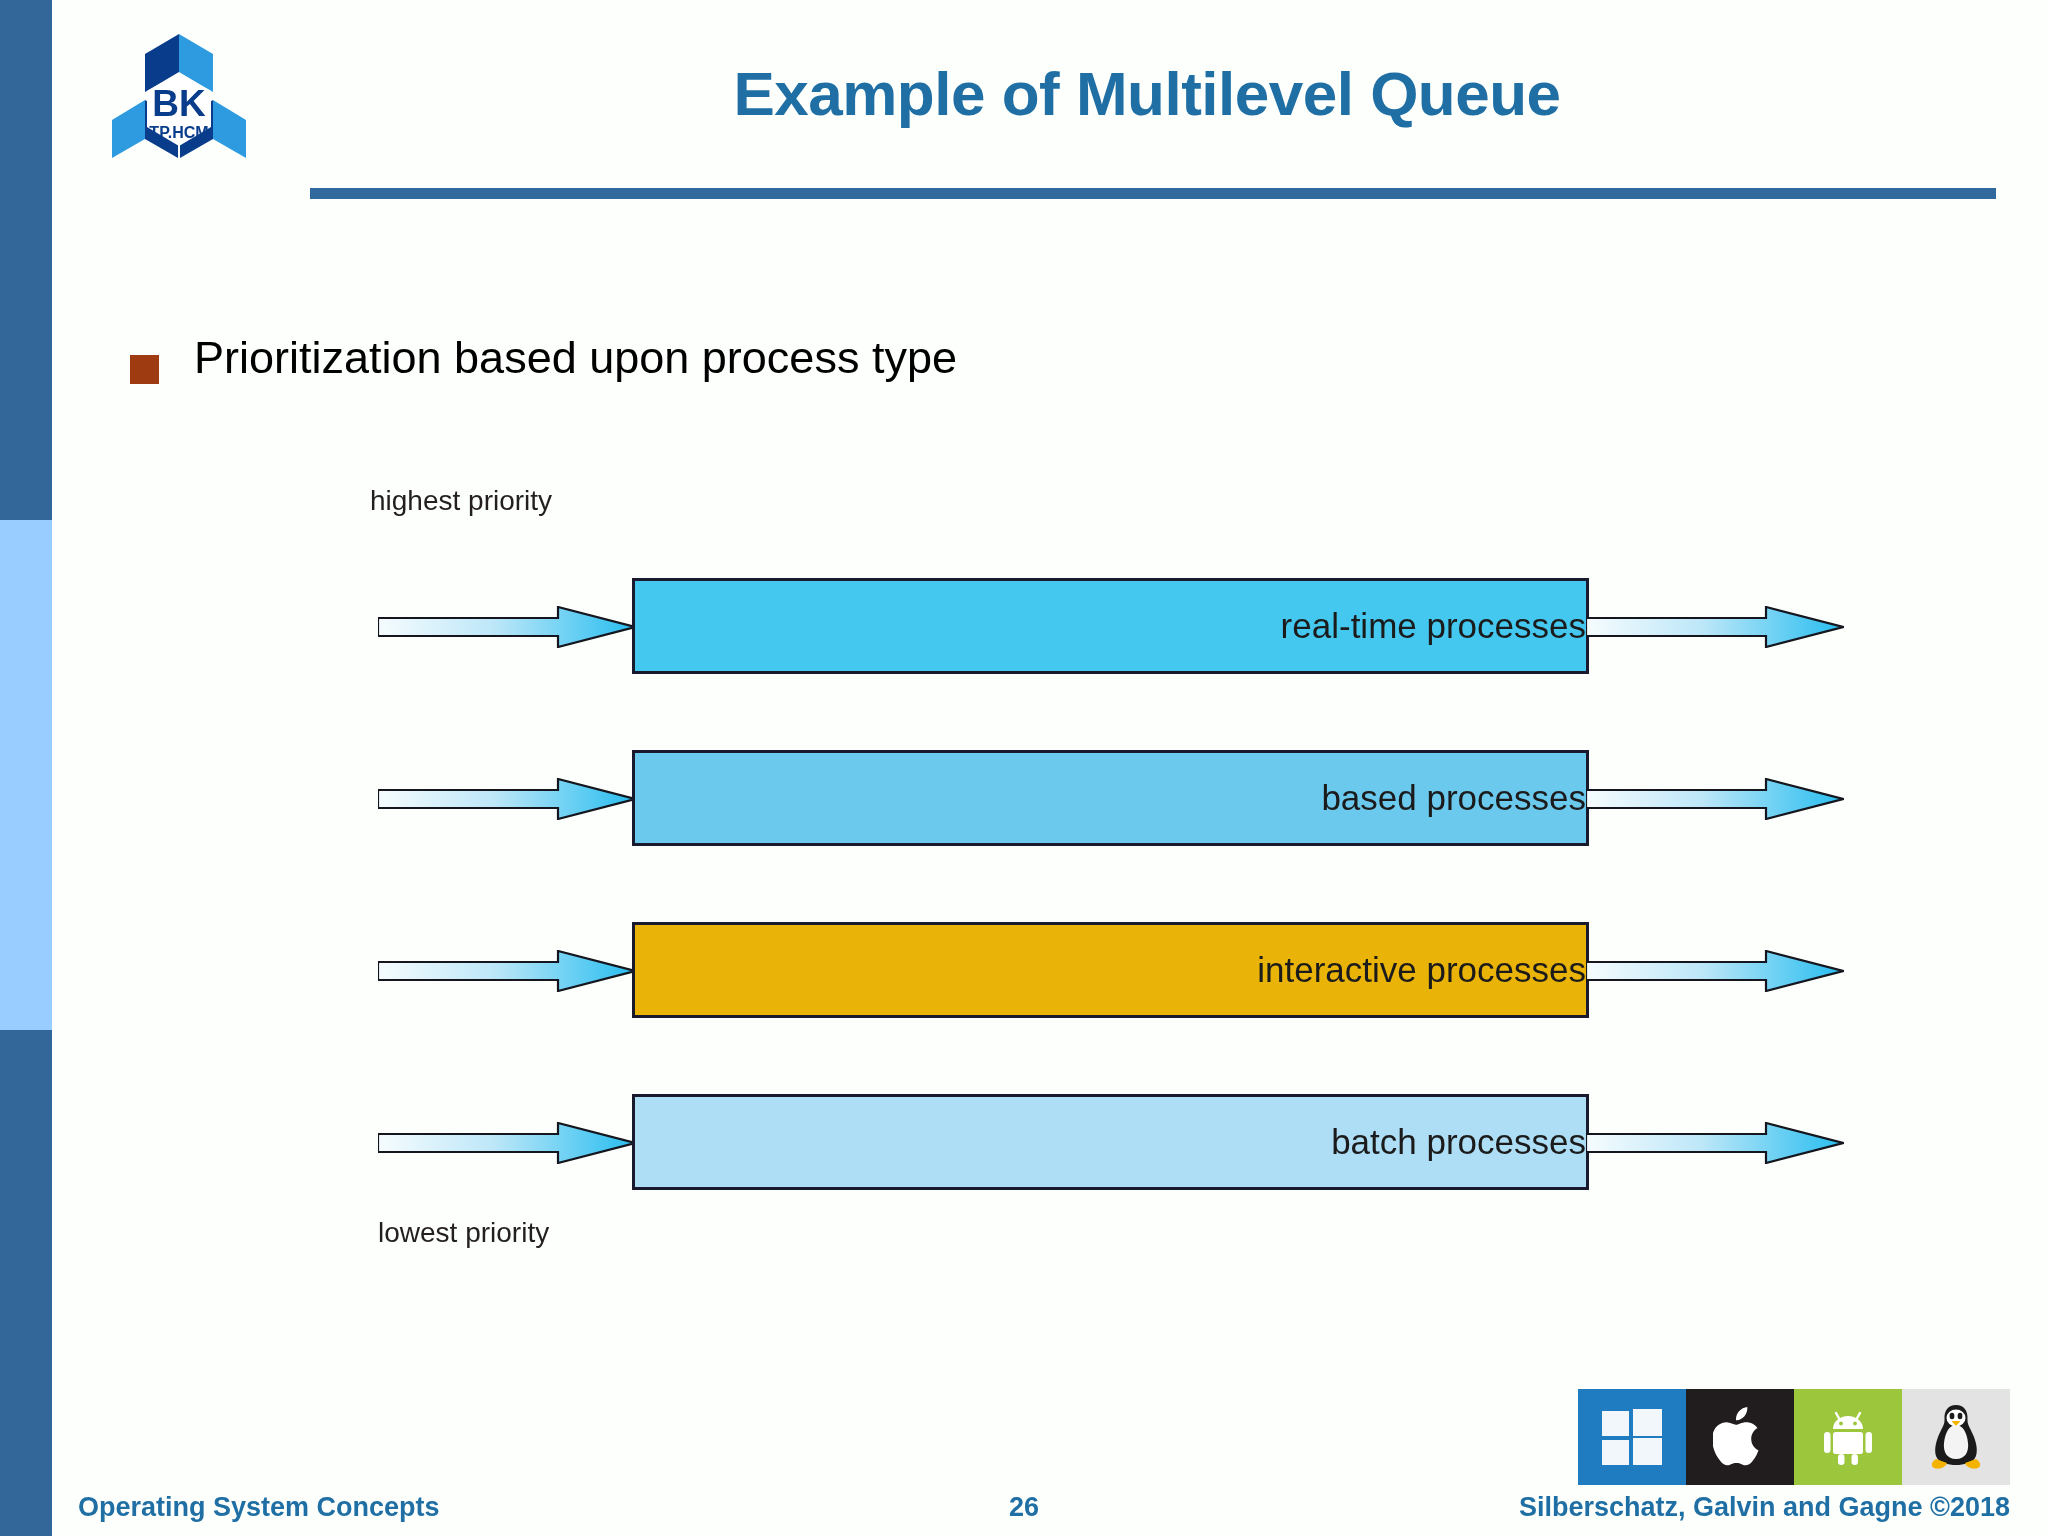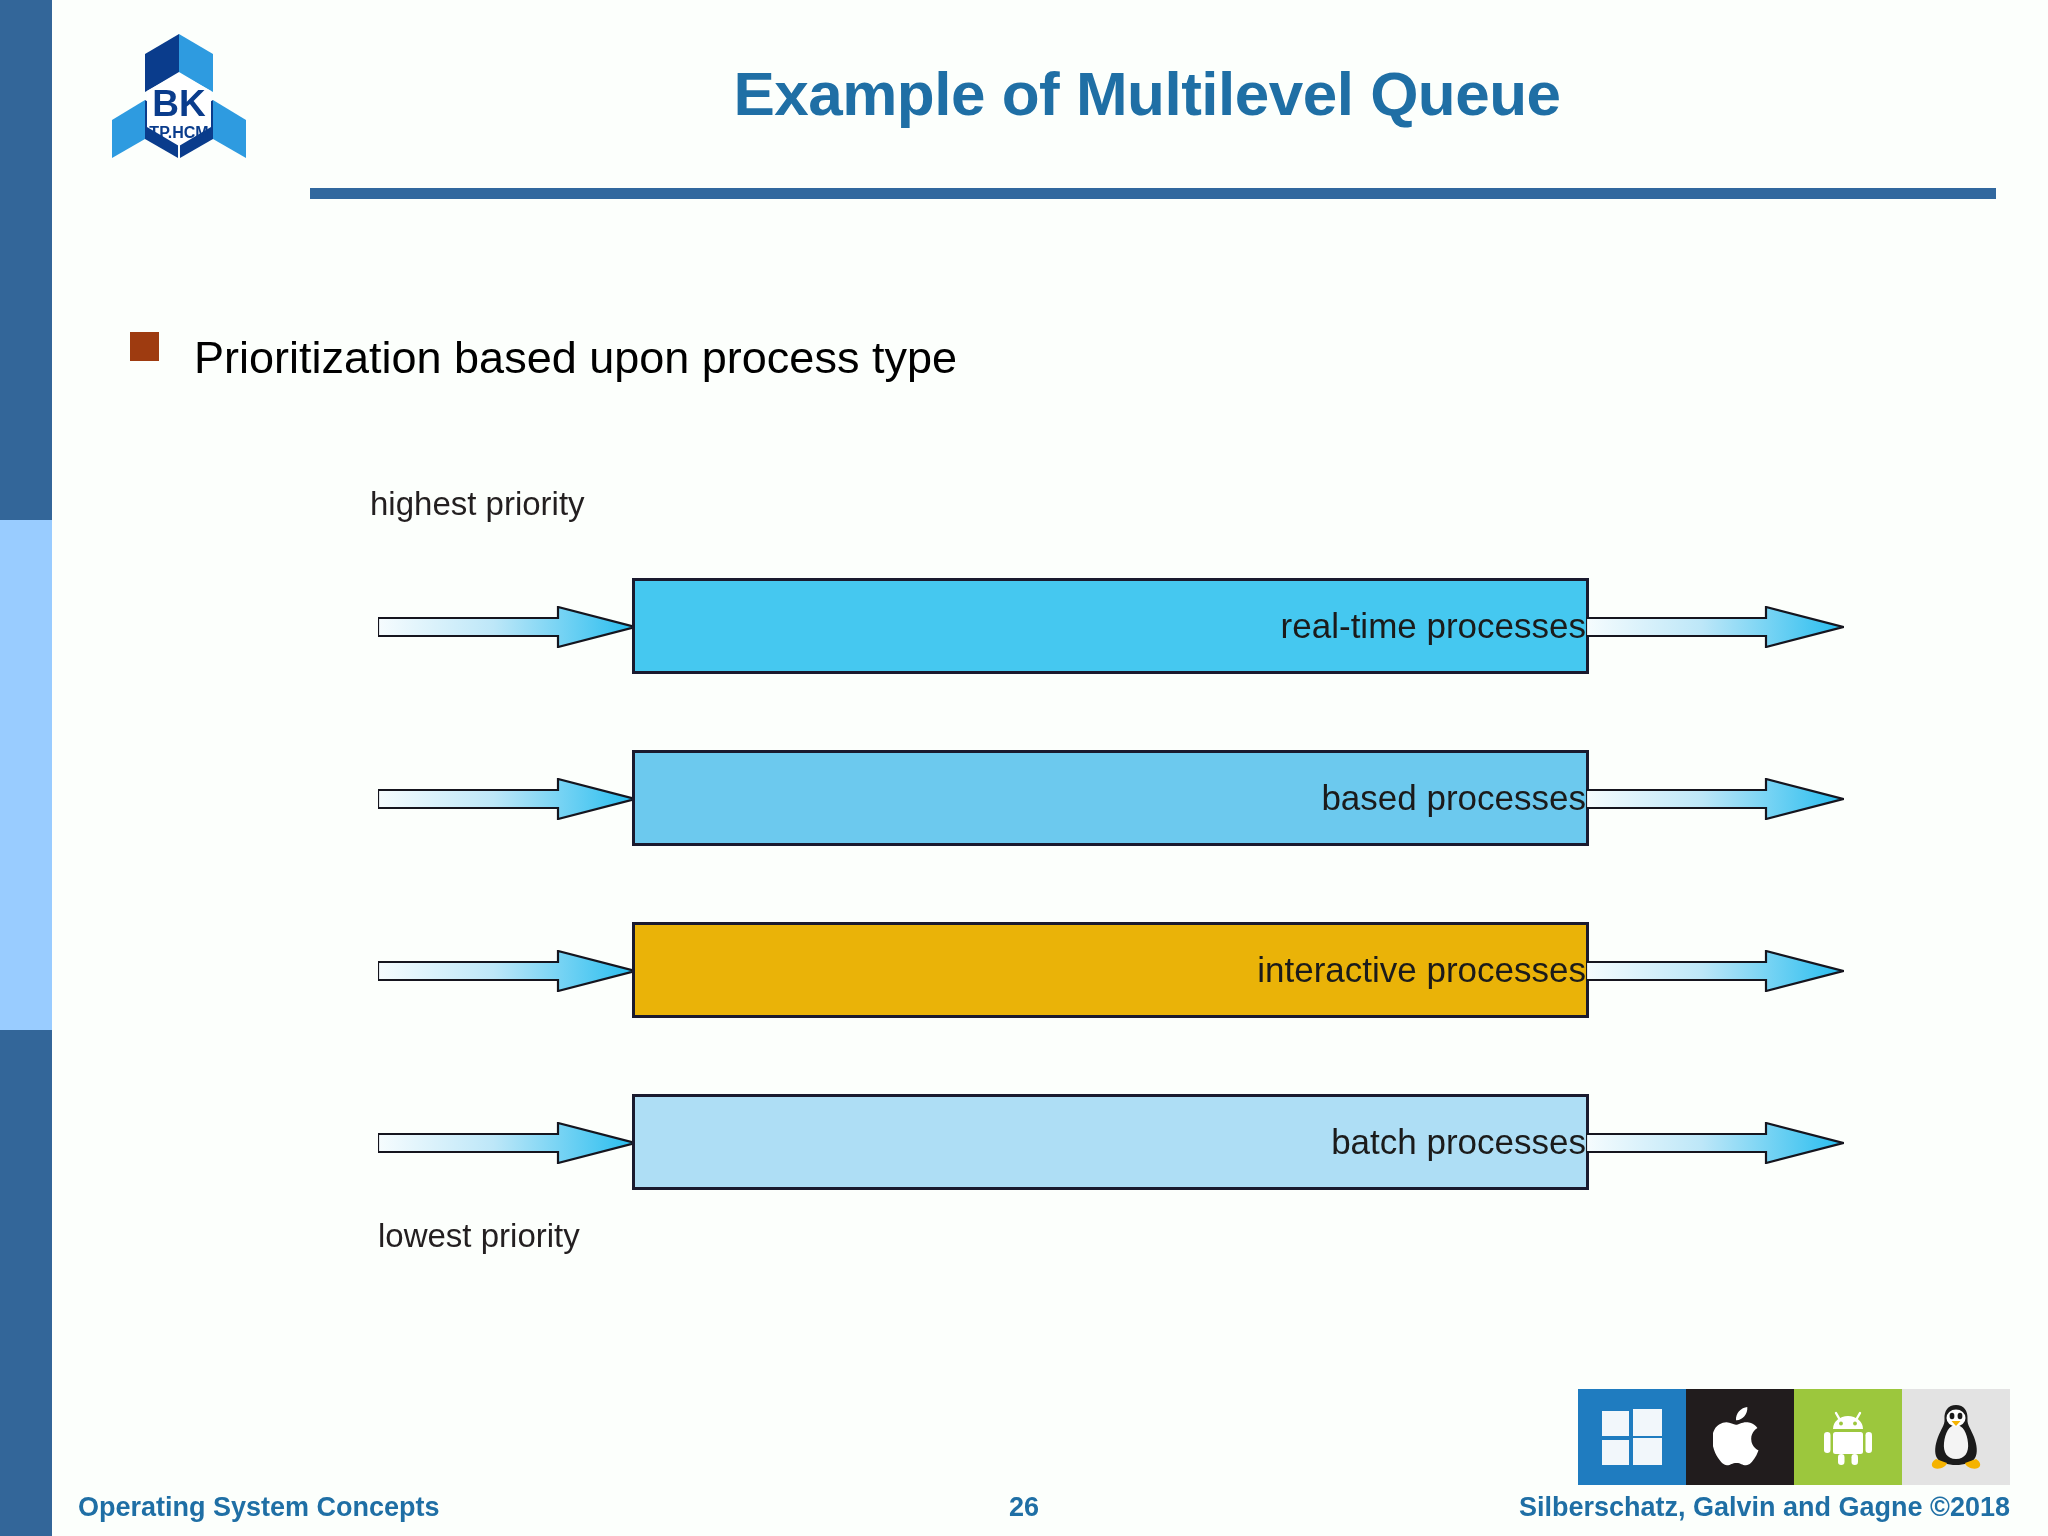--- a/index.html
+++ b/index.html
@@ -57,21 +57,21 @@
     left: 258px; top: 188px;
     width: 1686px; height: 11px;
     background: #31689E;
   }
 
   
   .bullet-row {
     position: absolute;
     left: 130px; top: 332px;
     display: flex;
-    align-items: flex-start;
+    align-items: flex-end;
   }
   .bullet-marker {
     width: 29px; height: 29px;
     background: #9E3B10;
     margin-right: 35px;
     flex: 0 0 auto;
   }
   .bullet-text {
     font-size: 45px;
     color: #000000;
@@ -81,21 +81,21 @@
 
   
   .diagram {
     position: absolute;
     left: 0; top: 0;
     width: 2048px; height: 1536px;
     pointer-events: none;
   }
   .priority-label {
     position: absolute;
-    font-size: 33px;
+    font-size: 28px;
     color: #231f20;
     white-space: nowrap;
     font-family: "Liberation Sans", sans-serif;
     text-align: right;
   }
   .label-highest { left: 370px; top: 485px; }
   .label-lowest  { left: 378px; top: 1217px; }
 
   .queue-row {
     position: absolute;

